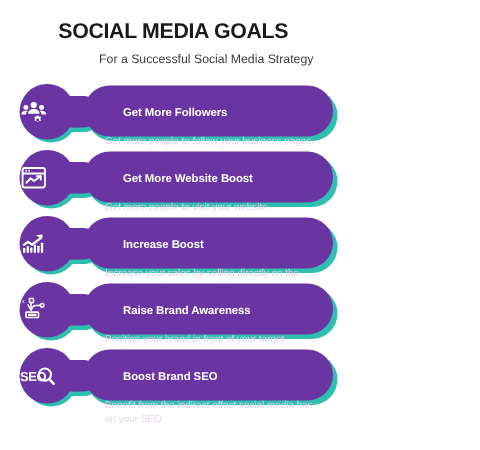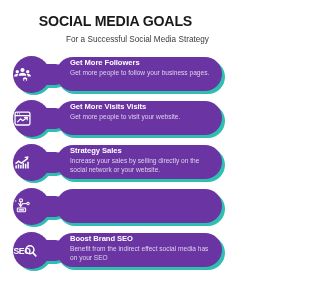--- a/index.html
+++ b/index.html
@@ -130,21 +130,21 @@
     position: absolute;
     left: 70px;
     top: 3px;
     right: 14px;
   }
   .goal-title {
     color: #ffffff;
     font-size: 7.6px;
     font-weight: bold;
     line-height: 1.15;
-    margin: 0;
+    margin: 12px;
     letter-spacing: -0.05px;
   }
   .goal-desc {
     color: #ded3ea;
     font-size: 6.6px;
     line-height: 1.32;
     margin: 1.5px 0 0 0;
   }
 </style>
 </head>
@@ -194,21 +194,21 @@
         <svg width="19" height="19" viewBox="0 0 24 24" fill="none" stroke="currentColor" stroke-width="1.6" aria-hidden="true">
           <rect x="2.6" y="3.8" width="18.8" height="16.4" rx="1.8"></rect>
           <line x1="2.6" y1="8.4" x2="21.4" y2="8.4"></line>
           <circle cx="5.6" cy="6.1" r="0.75" fill="currentColor" stroke="none"></circle>
           <circle cx="8.1" cy="6.1" r="0.75" fill="currentColor" stroke="none"></circle>
           <polyline points="5.8,16.2 9.4,12.4 12.3,14.8 17.9,10.6" stroke-linecap="round" stroke-linejoin="round"></polyline>
           <polyline points="14.6,10.6 17.9,10.6 17.9,13.6" stroke-linecap="round" stroke-linejoin="round"></polyline>
         </svg>
       </div>
       <div class="text-wrap">
-        <div class="goal-title">Get More Visits Visits</div>
+        <div class="goal-title">Get More Website Boost</div>
         <div class="goal-desc">Get more people to visit your website.</div>
       </div>
     </div>
 
     <div class="goal-row">
       <div class="teal-pill"></div>
       <div class="teal-circle"></div>
       <div class="connector-teal"></div>
       <div class="purple-pill"></div>
       <div class="connector"></div>
@@ -219,21 +219,21 @@
           <polygon points="19.6,4.2 13.9,4.9 18.9,8.3"></polygon>
           <rect x="3.0" y="15.6" width="1.9" height="4.0" rx="0.4"></rect>
           <rect x="6.0" y="14.1" width="1.9" height="5.5" rx="0.4"></rect>
           <rect x="9.0" y="15.1" width="1.9" height="4.5" rx="0.4"></rect>
           <rect x="12.0" y="12.6" width="1.9" height="7.0" rx="0.4"></rect>
           <rect x="15.0" y="13.6" width="1.9" height="6.0" rx="0.4"></rect>
           <rect x="18.0" y="11.1" width="1.9" height="8.5" rx="0.4"></rect>
         </svg>
       </div>
       <div class="text-wrap">
-        <div class="goal-title">Strategy Sales</div>
+        <div class="goal-title">Increase Boost</div>
         <div class="goal-desc">Increase your sales by selling directly on the social network or your website.</div>
       </div>
     </div>
 
     <div class="goal-row">
       <div class="teal-pill"></div>
       <div class="teal-circle"></div>
       <div class="connector-teal"></div>
       <div class="purple-pill"></div>
       <div class="connector"></div>
@@ -243,20 +243,24 @@
           <text x="2.2" y="6.6" font-size="4.4" fill="currentColor" stroke="none" font-family="Liberation Sans, sans-serif">x</text>
           <rect x="8.4" y="2.6" width="3.4" height="3.4" rx="0.5"></rect>
           <circle cx="19.0" cy="8.2" r="1.5"></circle>
           <polyline points="7.2,8.0 9.6,12.2 12.0,8.6" stroke-linecap="round" stroke-linejoin="round"></polyline>
           <line x1="12.0" y1="8.6" x2="17.4" y2="8.2" stroke-linecap="round"></line>
           <line x1="9.8" y1="6.0" x2="9.6" y2="12.2" stroke-linecap="round"></line>
           <rect x="5.4" y="14.0" width="10.6" height="4.6" rx="0.8"></rect>
           <line x1="7.2" y1="16.3" x2="14.2" y2="16.3" stroke-width="1.8"></line>
         </svg>
       </div>
+      <div class="text-wrap">
+        <div class="goal-title">Raise Brand Awareness</div>
+        <div class="goal-desc">Position your brand in front of your target audience.</div>
+      </div>
     </div>
 
     <div class="goal-row">
       <div class="teal-pill"></div>
       <div class="teal-circle"></div>
       <div class="connector-teal"></div>
       <div class="purple-pill"></div>
       <div class="connector"></div>
       <div class="purple-circle"></div>
       <div class="icon-wrap">

